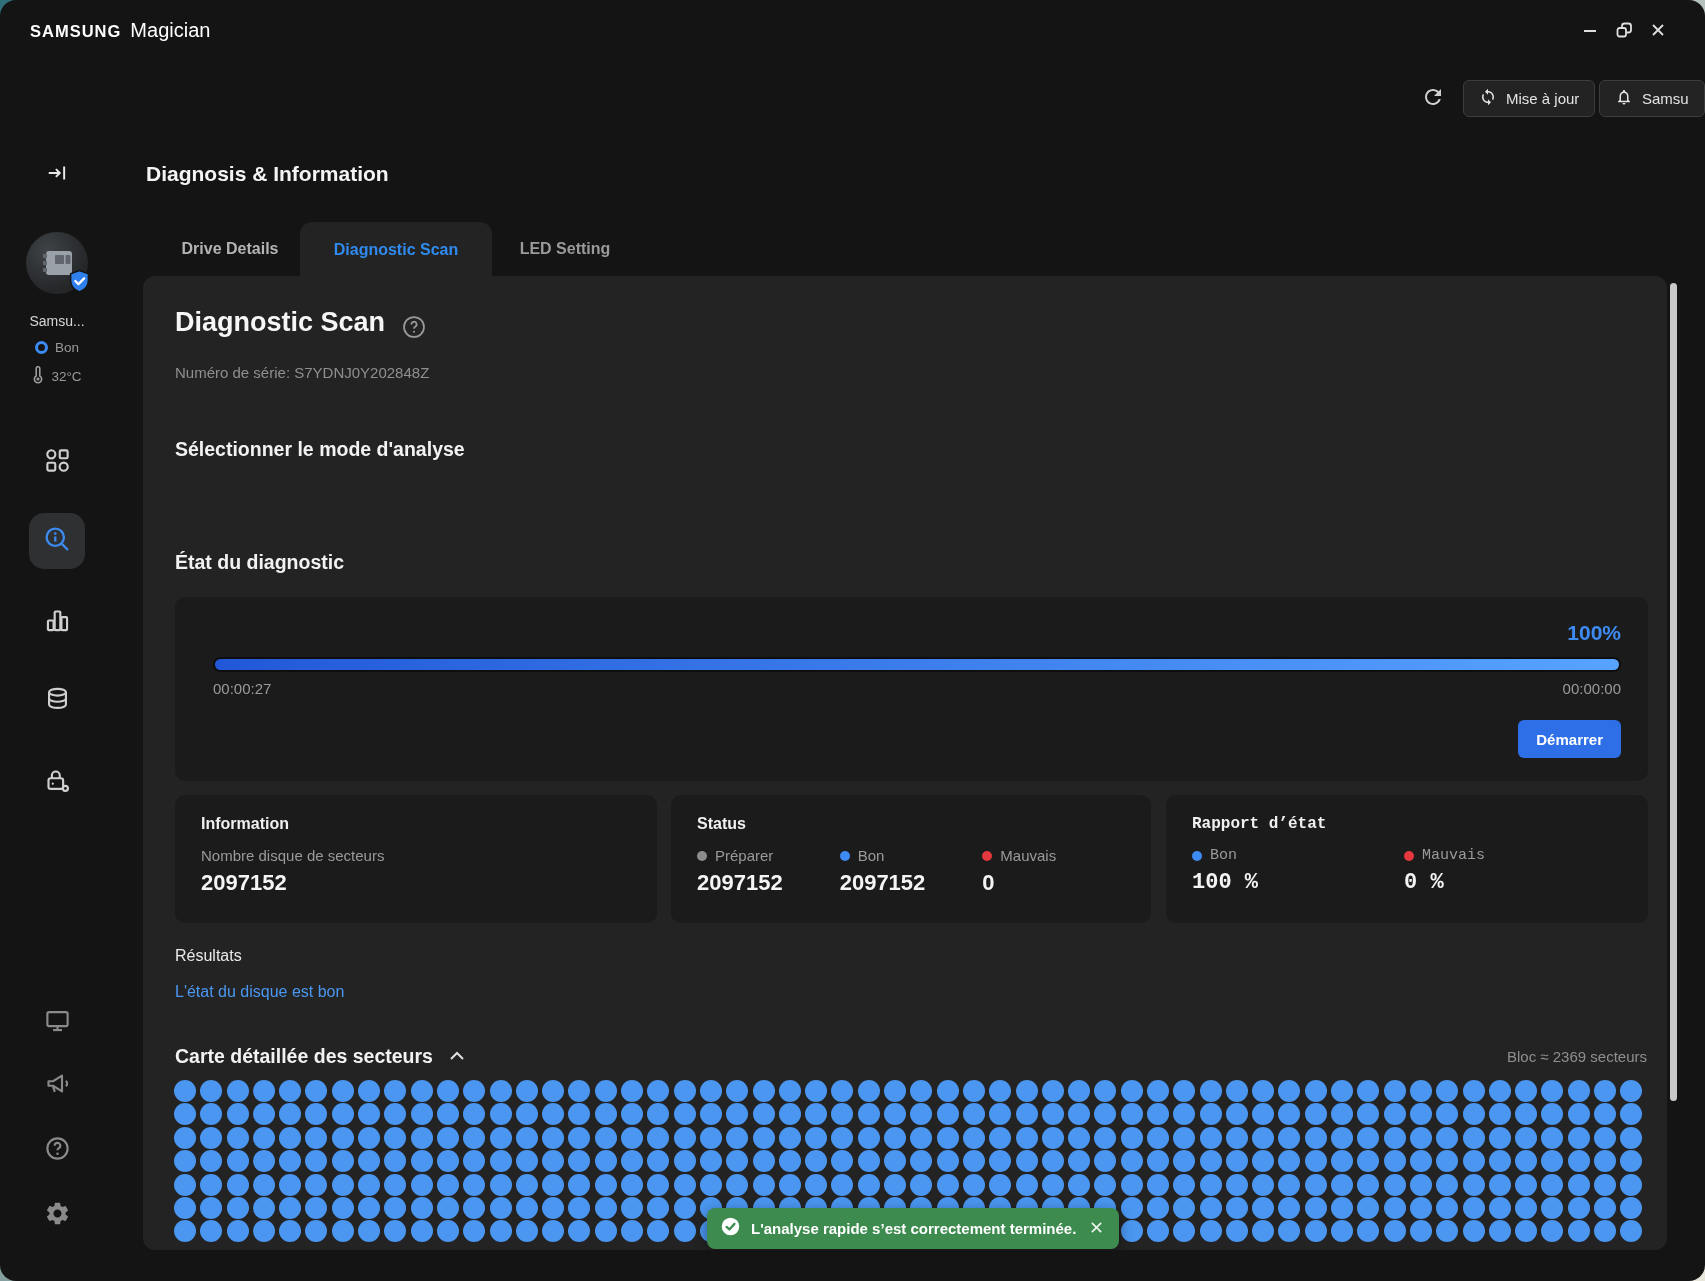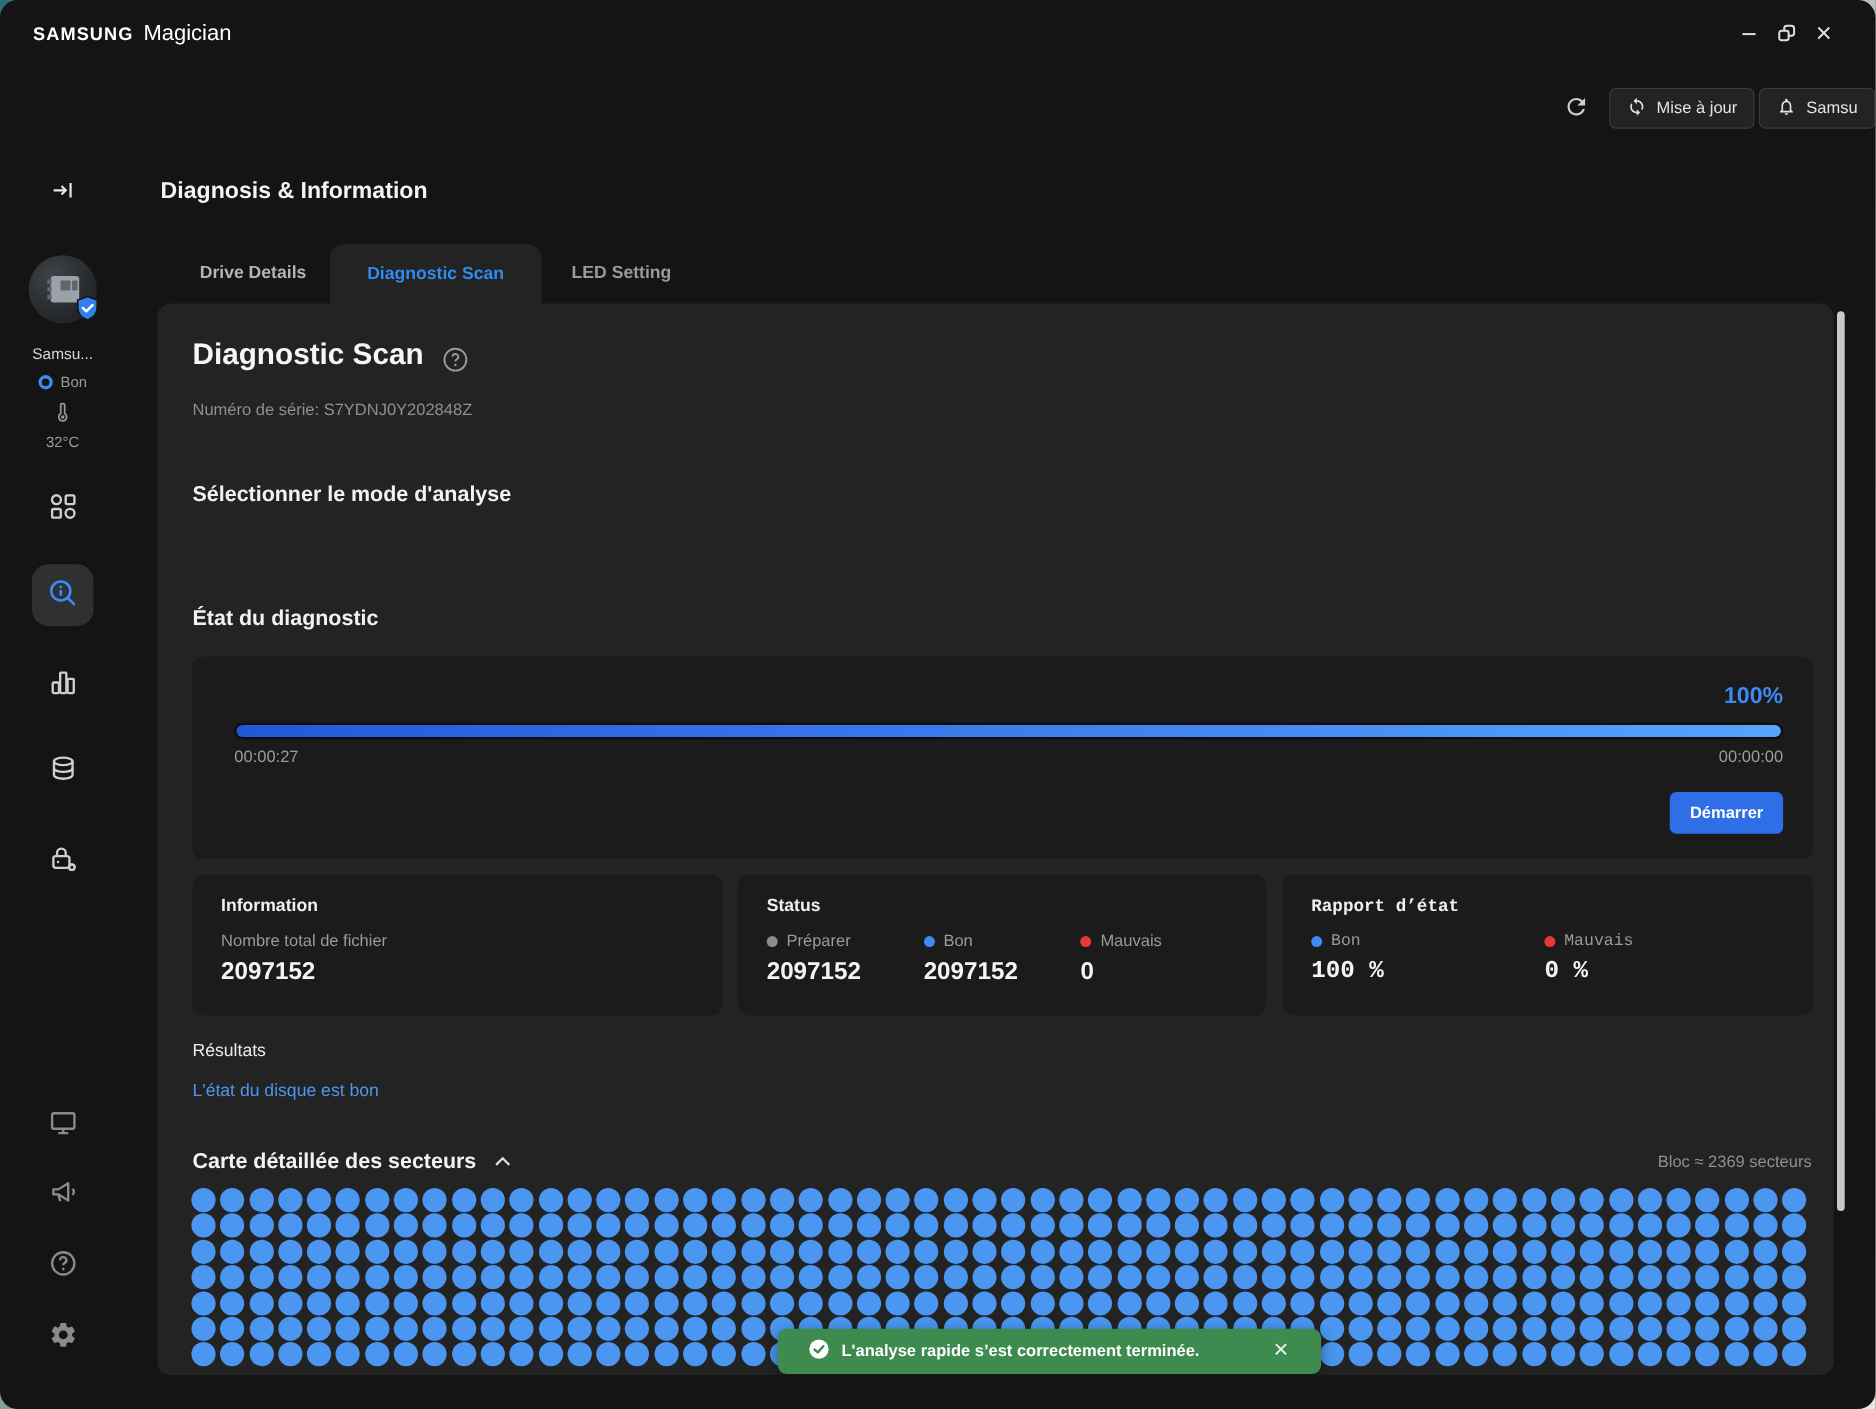--- a/index.html
+++ b/index.html
@@ -35,21 +35,21 @@
   
   .sidebar-icon { background:none; border:none; cursor:pointer; display:flex; align-items:center; justify-content:center; }
   #collapse-btn { left:44px; top:161px; width:26px; height:26px; color:#e8e8e8; }
   #drive-avatar { left:26px; top:232px; width:62px; height:62px; border-radius:50%;
     background:radial-gradient(circle at 35% 30%, #3f4347, #242628 70%); cursor:pointer; }
   #drive-avatar .badge { position:absolute; right:-4px; bottom:-4px; }
   #drive-name { left:0; top:313px; width:114px; text-align:center; font-size:14px; color:#d6d6d6; }
   .drive-meta { left:0; width:114px; display:flex; align-items:center; justify-content:center; gap:7px;
     font-size:13.5px; color:#9a9a9a; }
   #drive-health { top:340px; }
-  #drive-temp { top:366px;flex-direction:column; }
+  #drive-temp { top:366px; }
   .ring { width:13px; height:13px; border:3px solid #3d8bf2; border-radius:50%; display:inline-block; }
   .nav-ico { left:40px; width:34px; height:34px; color:#cfcfcf; }
   .nav-ico.dim { color:#8a8a8a; }
   #nav-diagnosis-bg { left:29px; top:513px; width:56px; height:56px; border-radius:15px; background:#2e3032; cursor:pointer;
     display:flex; align-items:center; justify-content:center; color:#3d8bf2; }
 
   
   #page-title { left:146px; top:162px; font-size:21px; font-weight:700; color:#f4f4f4; }
   .tab { top:222px; height:54px; display:flex; align-items:center; justify-content:center;
     font-size:16px; font-weight:700; color:#9a9a9a; background:none; border:none; cursor:pointer; font-family:inherit; }
@@ -98,22 +98,22 @@
   
   #results-heading { left:32px; top:671px; font-size:16px; color:#eaeaea; }
   #results-link { left:32px; top:707px; font-size:16px; color:#4b97f0; }
   #map-heading { left:32px; top:769px; font-size:19.5px; font-weight:700; color:#f2f2f2; display:flex; align-items:center; gap:14px; }
   #map-collapse { background:none; border:none; color:#e0e0e0; cursor:pointer; width:20px; height:20px; padding:0; }
   #map-blockinfo { right:20px; top:772px; font-size:15px; color:#8f8f8f; }
   #sector-grid { left:31px; top:804px; display:grid; column-gap:4.3px; row-gap:1.4px; }
   .dot { width:22px; height:22px; border-radius:50%; }
 
   
-  #toast { left:564px; top:932px; width:494px; height:41px; border-radius:8px; z-index:5;
-    display:flex; align-items:center; gap:10px; padding:0 27px; box-shadow:0 4px 14px rgba(0,0,0,.4); }
+  #toast { left:564px; top:932px; width:412px; height:41px; border-radius:8px; z-index:5;
+    display:flex; align-items:center; gap:10px; padding:0 13px; box-shadow:0 4px 14px rgba(0,0,0,.4); }
   #toast-msg { font-size:15px; font-weight:700; color:#fff; flex:1; white-space:nowrap; }
   #toast-close { background:none; border:none; color:#eaf4ec; font-size:16px; cursor:pointer; width:20px; height:20px;
     display:flex; align-items:center; justify-content:center; }
 
   
   #scroll-thumb { left:1670px; top:283px; width:7px; height:818px; background:#c9c9c9; border-radius:4px; cursor:grab; }
 </style>
 </head>
 <body>
 
@@ -294,21 +294,21 @@
       <div class="abs" id="progress-track">
         <div id="progress-fill" style="width: 100%;"></div>
       </div>
       <div class="abs time" id="time-elapsed">00:00:27</div>
       <div class="abs time" id="time-remaining">00:00:00</div>
       <button class="abs" id="start-btn">Démarrer</button>
     </div>
 
     <div class="abs card" id="card-info">
       <div class="card-title">Information</div>
-      <div class="card-sub">Nombre total de fichier</div>
+      <div class="card-sub">Nombre disque de secteurs</div>
       <div class="card-value">2097152</div>
     </div>
 
     <div class="abs card" id="card-status">
       <div class="card-title">Status</div>
       <div class="legend-grid">
         <div class="legend-item w3">
           <div class="legend-row">
               <span class="legend-dot" style="background-color: rgb(141, 141, 141);"></span>
               <span>Préparer</span>

